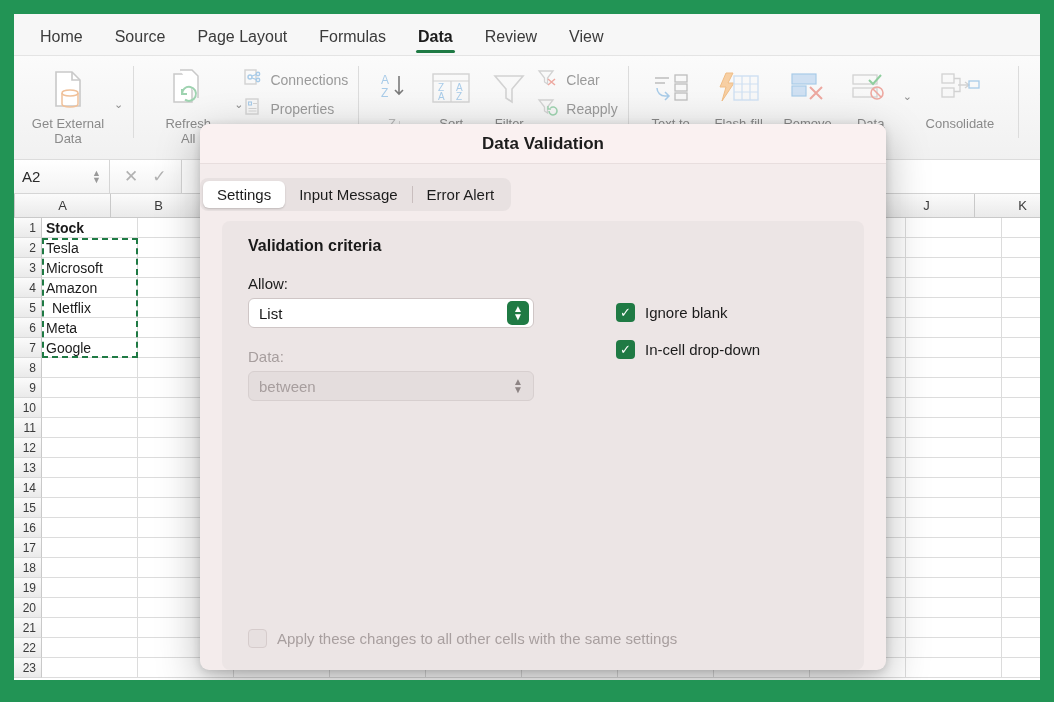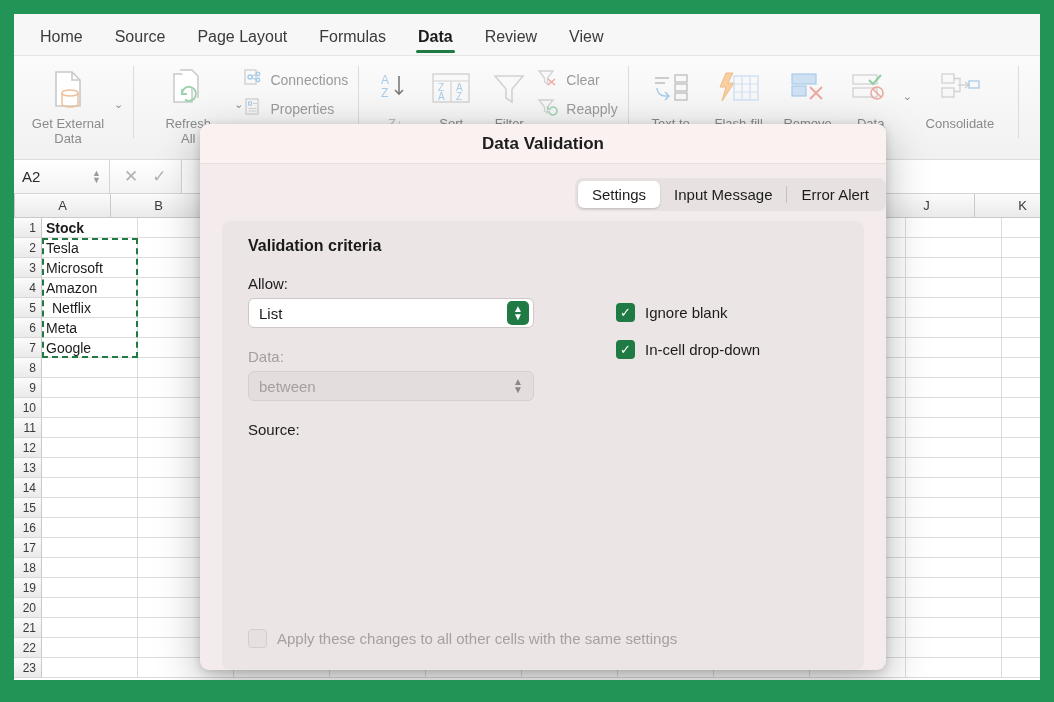--- a/index.html
+++ b/index.html
@@ -159,21 +159,21 @@
     display: flex; flex-direction: column;
     overflow: hidden;
   }
   .dlg-title {
     height: 40px;
     background: #faf1f1;
     display: flex; align-items: center; justify-content: center;
     font-size: 17px; font-weight: bold; color: #1d1d1d;
     border-bottom: 1px solid #e8dede;
   }
-  .dlg-tabs { display: flex; justify-content: flex-end; padding-top: 14px; }
+  .dlg-tabs { display: flex; justify-content: flex-start; padding-top: 14px; }
   .segctrl {
     display: flex; align-items: center;
     background: #e8e1e1;
     border-radius: 8px;
     padding: 3px;
   }
   .seg {
     padding: 5px 14px; font-size: 15px; color: #1c1c1c;
     border-radius: 6px; white-space: nowrap;
   }
@@ -893,21 +893,20 @@
               <span class="chk">✓</span>
               <span class="chk-lbl">Ignore blank</span>
             </div>
             <div class="chk-row">
               <span class="chk">✓</span>
               <span class="chk-lbl">In-cell drop-down</span>
             </div>
           </div>
         </div>
 
-        <div class="fld-label">Source:</div>
 
         <div class="apply-row">
           <span class="chk off">✓</span>
           <span class="chk-lbl dim">Apply these changes to all other cells with the same settings</span>
         </div>
       </div>
 
 
     </div>
   </div>

